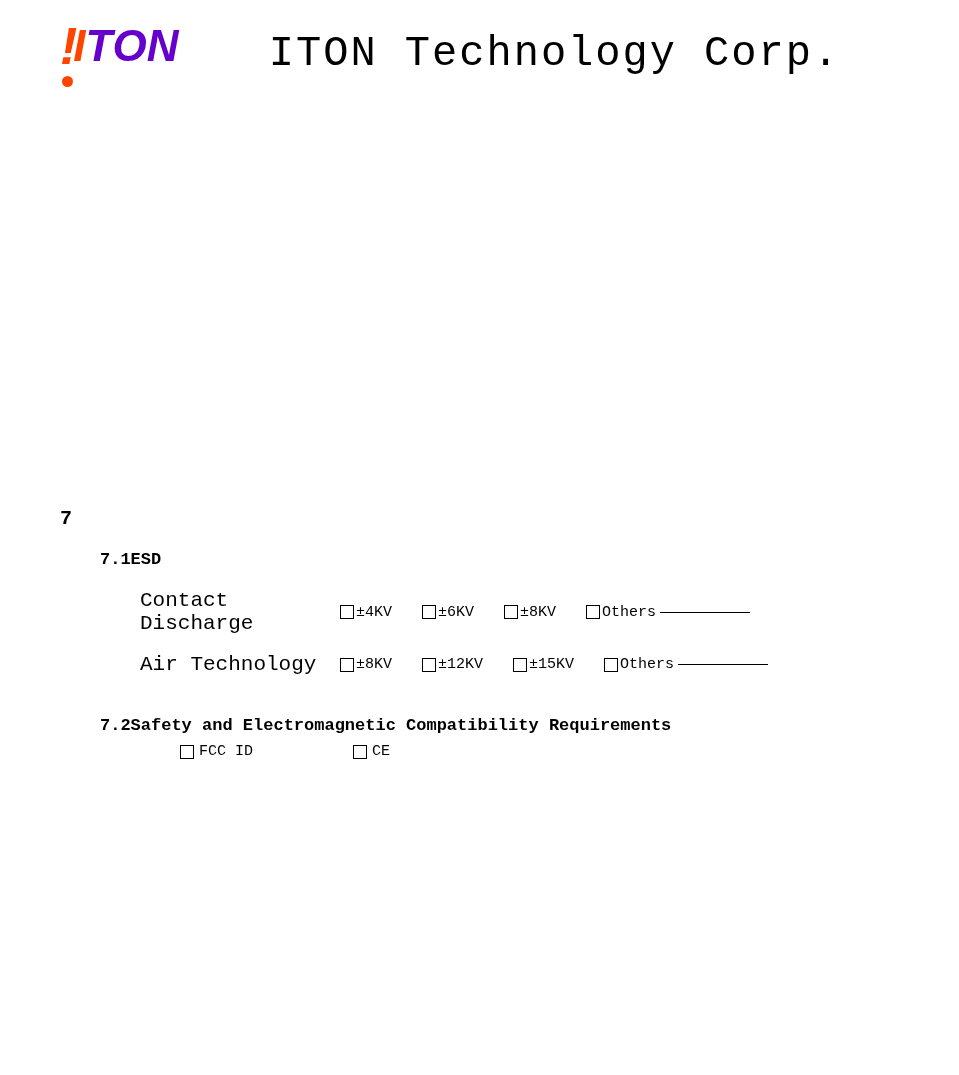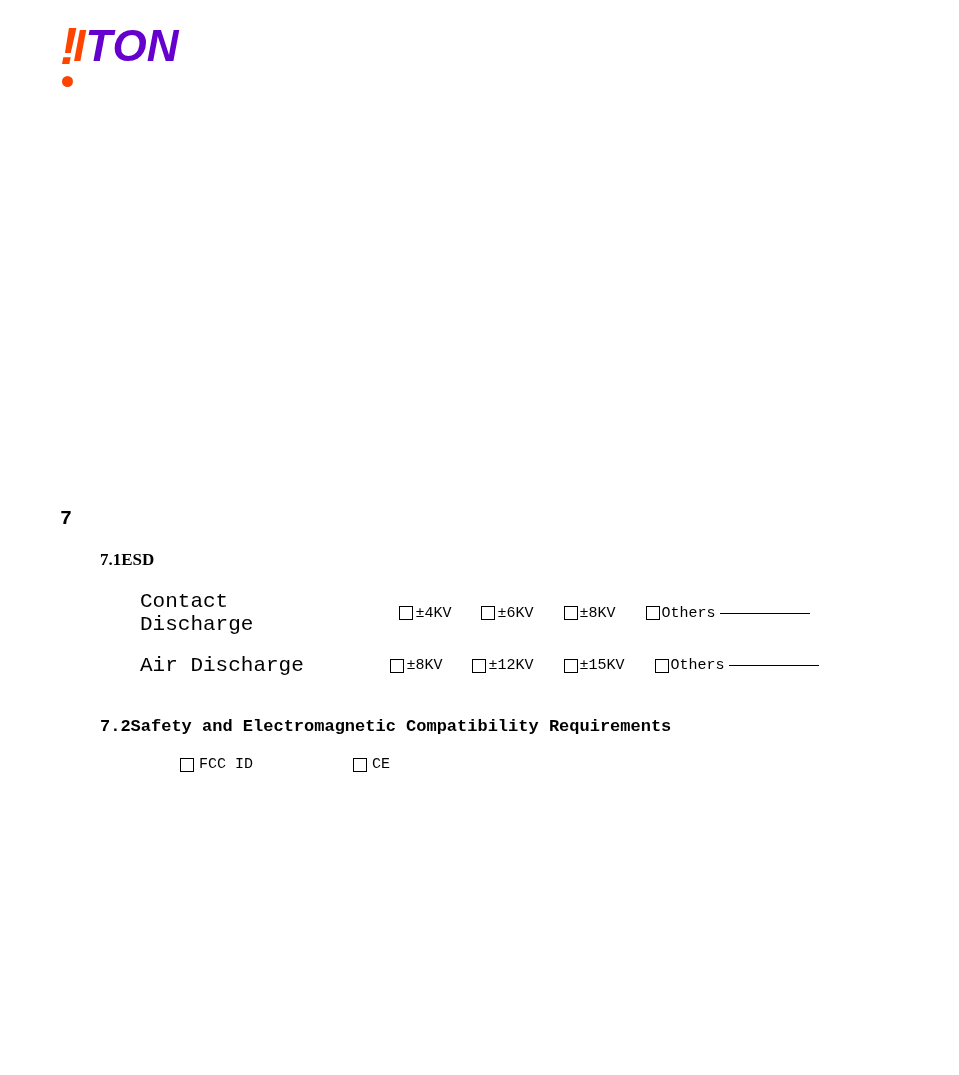--- a/index.html
+++ b/index.html
@@ -52,21 +52,21 @@
       gap: 16px;
     }
 
     .section-number {
       font-size: 20px;
       font-weight: bold;
     }
 
     .subsection-heading {
       font-size: 17px;
-      font-family: Liberation Serif, serif;
+      font-family: Liberation Mono, monospace;
       font-weight: bold;
       margin-bottom: 20px;
       margin-left: 40px;
     }
 
     .esd-row {
       display: flex;
       align-items: center;
       margin-bottom: 18px;
       margin-left: 80px;
@@ -78,21 +78,20 @@
     .esd-label {
       width: 200px;
       font-size: 21px;
     }
 
     .esd-options {
       display: flex;
       align-items: center;
       gap: 0;
       flex: 1;
-      justify-content: center;
     }
 
     .checkbox-option {
       display: flex;
       align-items: center;
       margin-right: 30px;
       font-size: 15px;
       white-space: nowrap;
     }
 
@@ -114,21 +113,21 @@
     }
 
     .section-72 {
       margin-top: 40px;
     }
 
     .section-72-heading {
       font-size: 17px;
       font-family: 'Courier New', Courier, monospace;
       font-weight: bold;
-      margin-bottom: 20px;
+      margin-bottom: 8px;
       margin-left: 40px;
     }
 
     .cert-row {
       display: flex;
       align-items: center;
       margin-left: 80px;
       gap: 60px;
       font-size: 15px;
       font-family: 'Courier New', Courier, monospace;
@@ -197,20 +196,21 @@
       <div class="logo-iton">
         <span class="l-i">I</span>
           <span class="l-t">T</span>
           <span class="l-o">O</span>
           <span class="l-n">N</span>
       </div>
     </div>
     <div class="orange-dot"></div>
   </div>
 
+  <div class="company-title">ITON Technology Corp.</div>
 </div>
 
 <div class="spacer"></div>
 
 <div class="section">
   <div class="section-heading">
     <span class="section-number">7</span>
   </div>
 
   <div>
@@ -235,21 +235,21 @@
         </div>
         <div class="checkbox-option">
           <span class="checkbox-square"></span>
           <span>Others</span>
           <span class="others-line"></span>
         </div>
       </div>
     </div>
 
     <div class="esd-row">
-      <div class="esd-label">Air Discharge</div>
+      <div class="esd-label">Air Technology</div>
       <div class="esd-options">
         <div class="checkbox-option">
           <span class="checkbox-square"></span>
           <span>±8KV</span>
         </div>
         <div class="checkbox-option">
           <span class="checkbox-square"></span>
           <span>±12KV</span>
         </div>
         <div class="checkbox-option">

